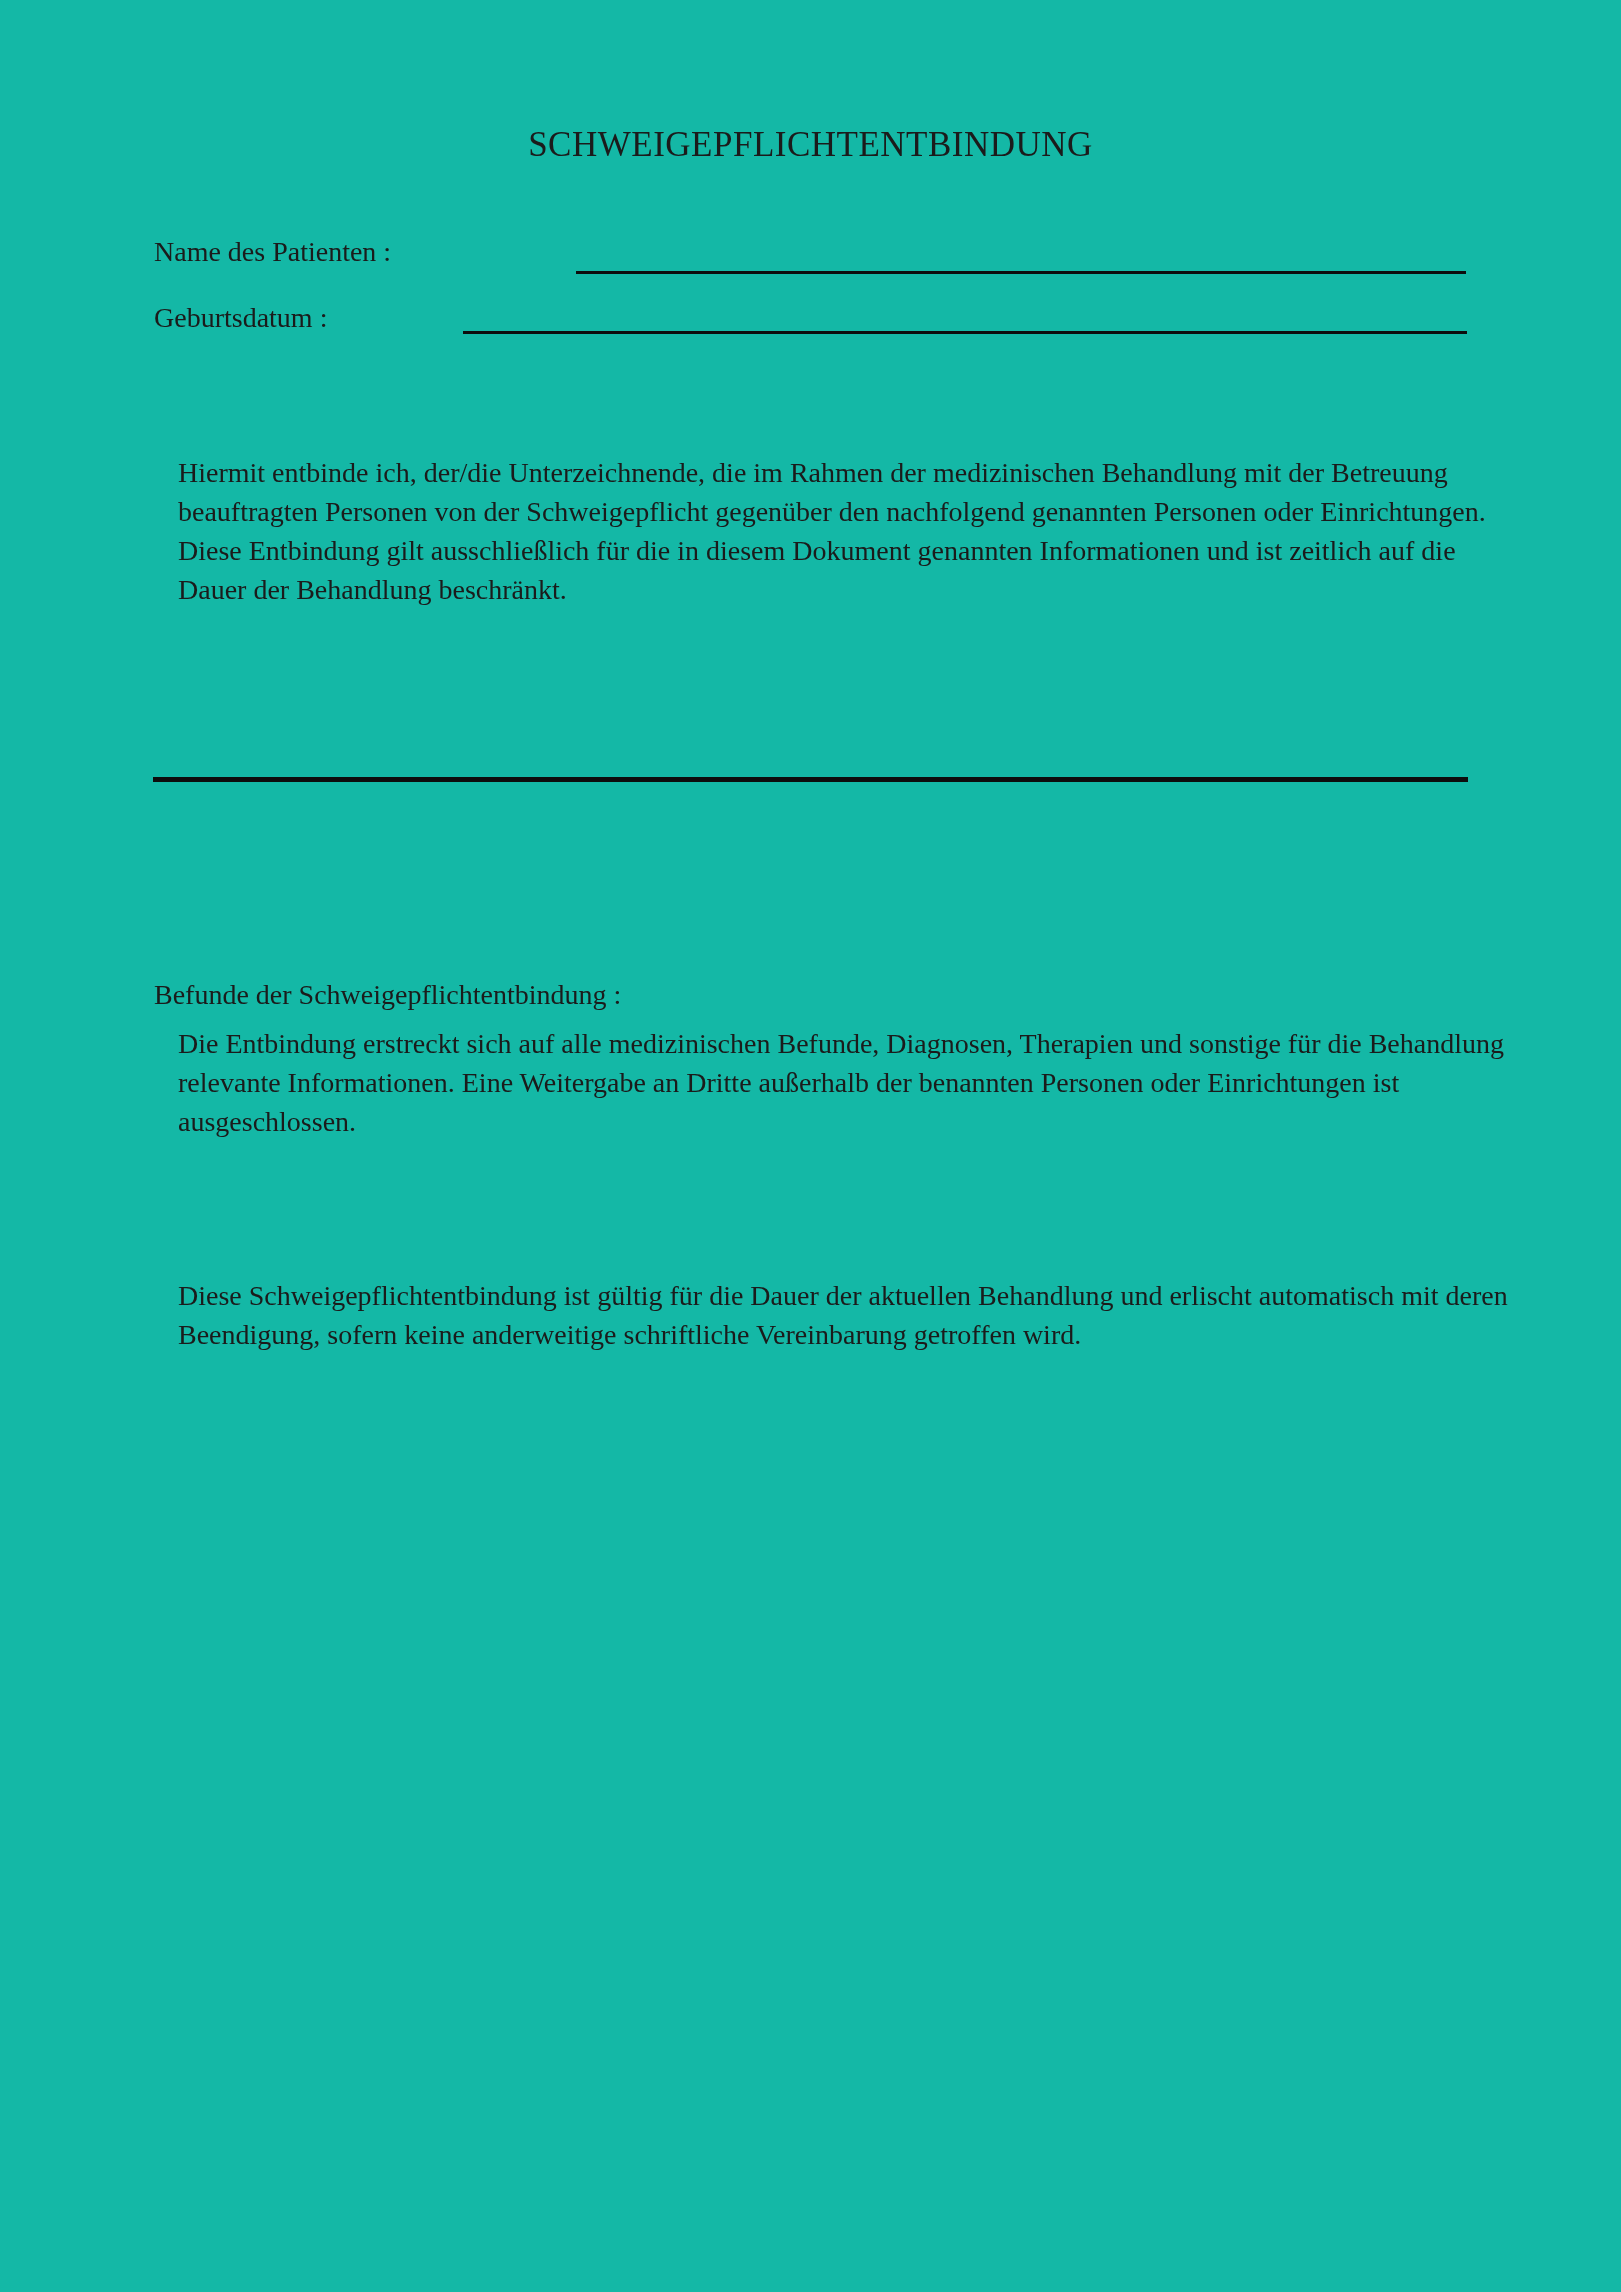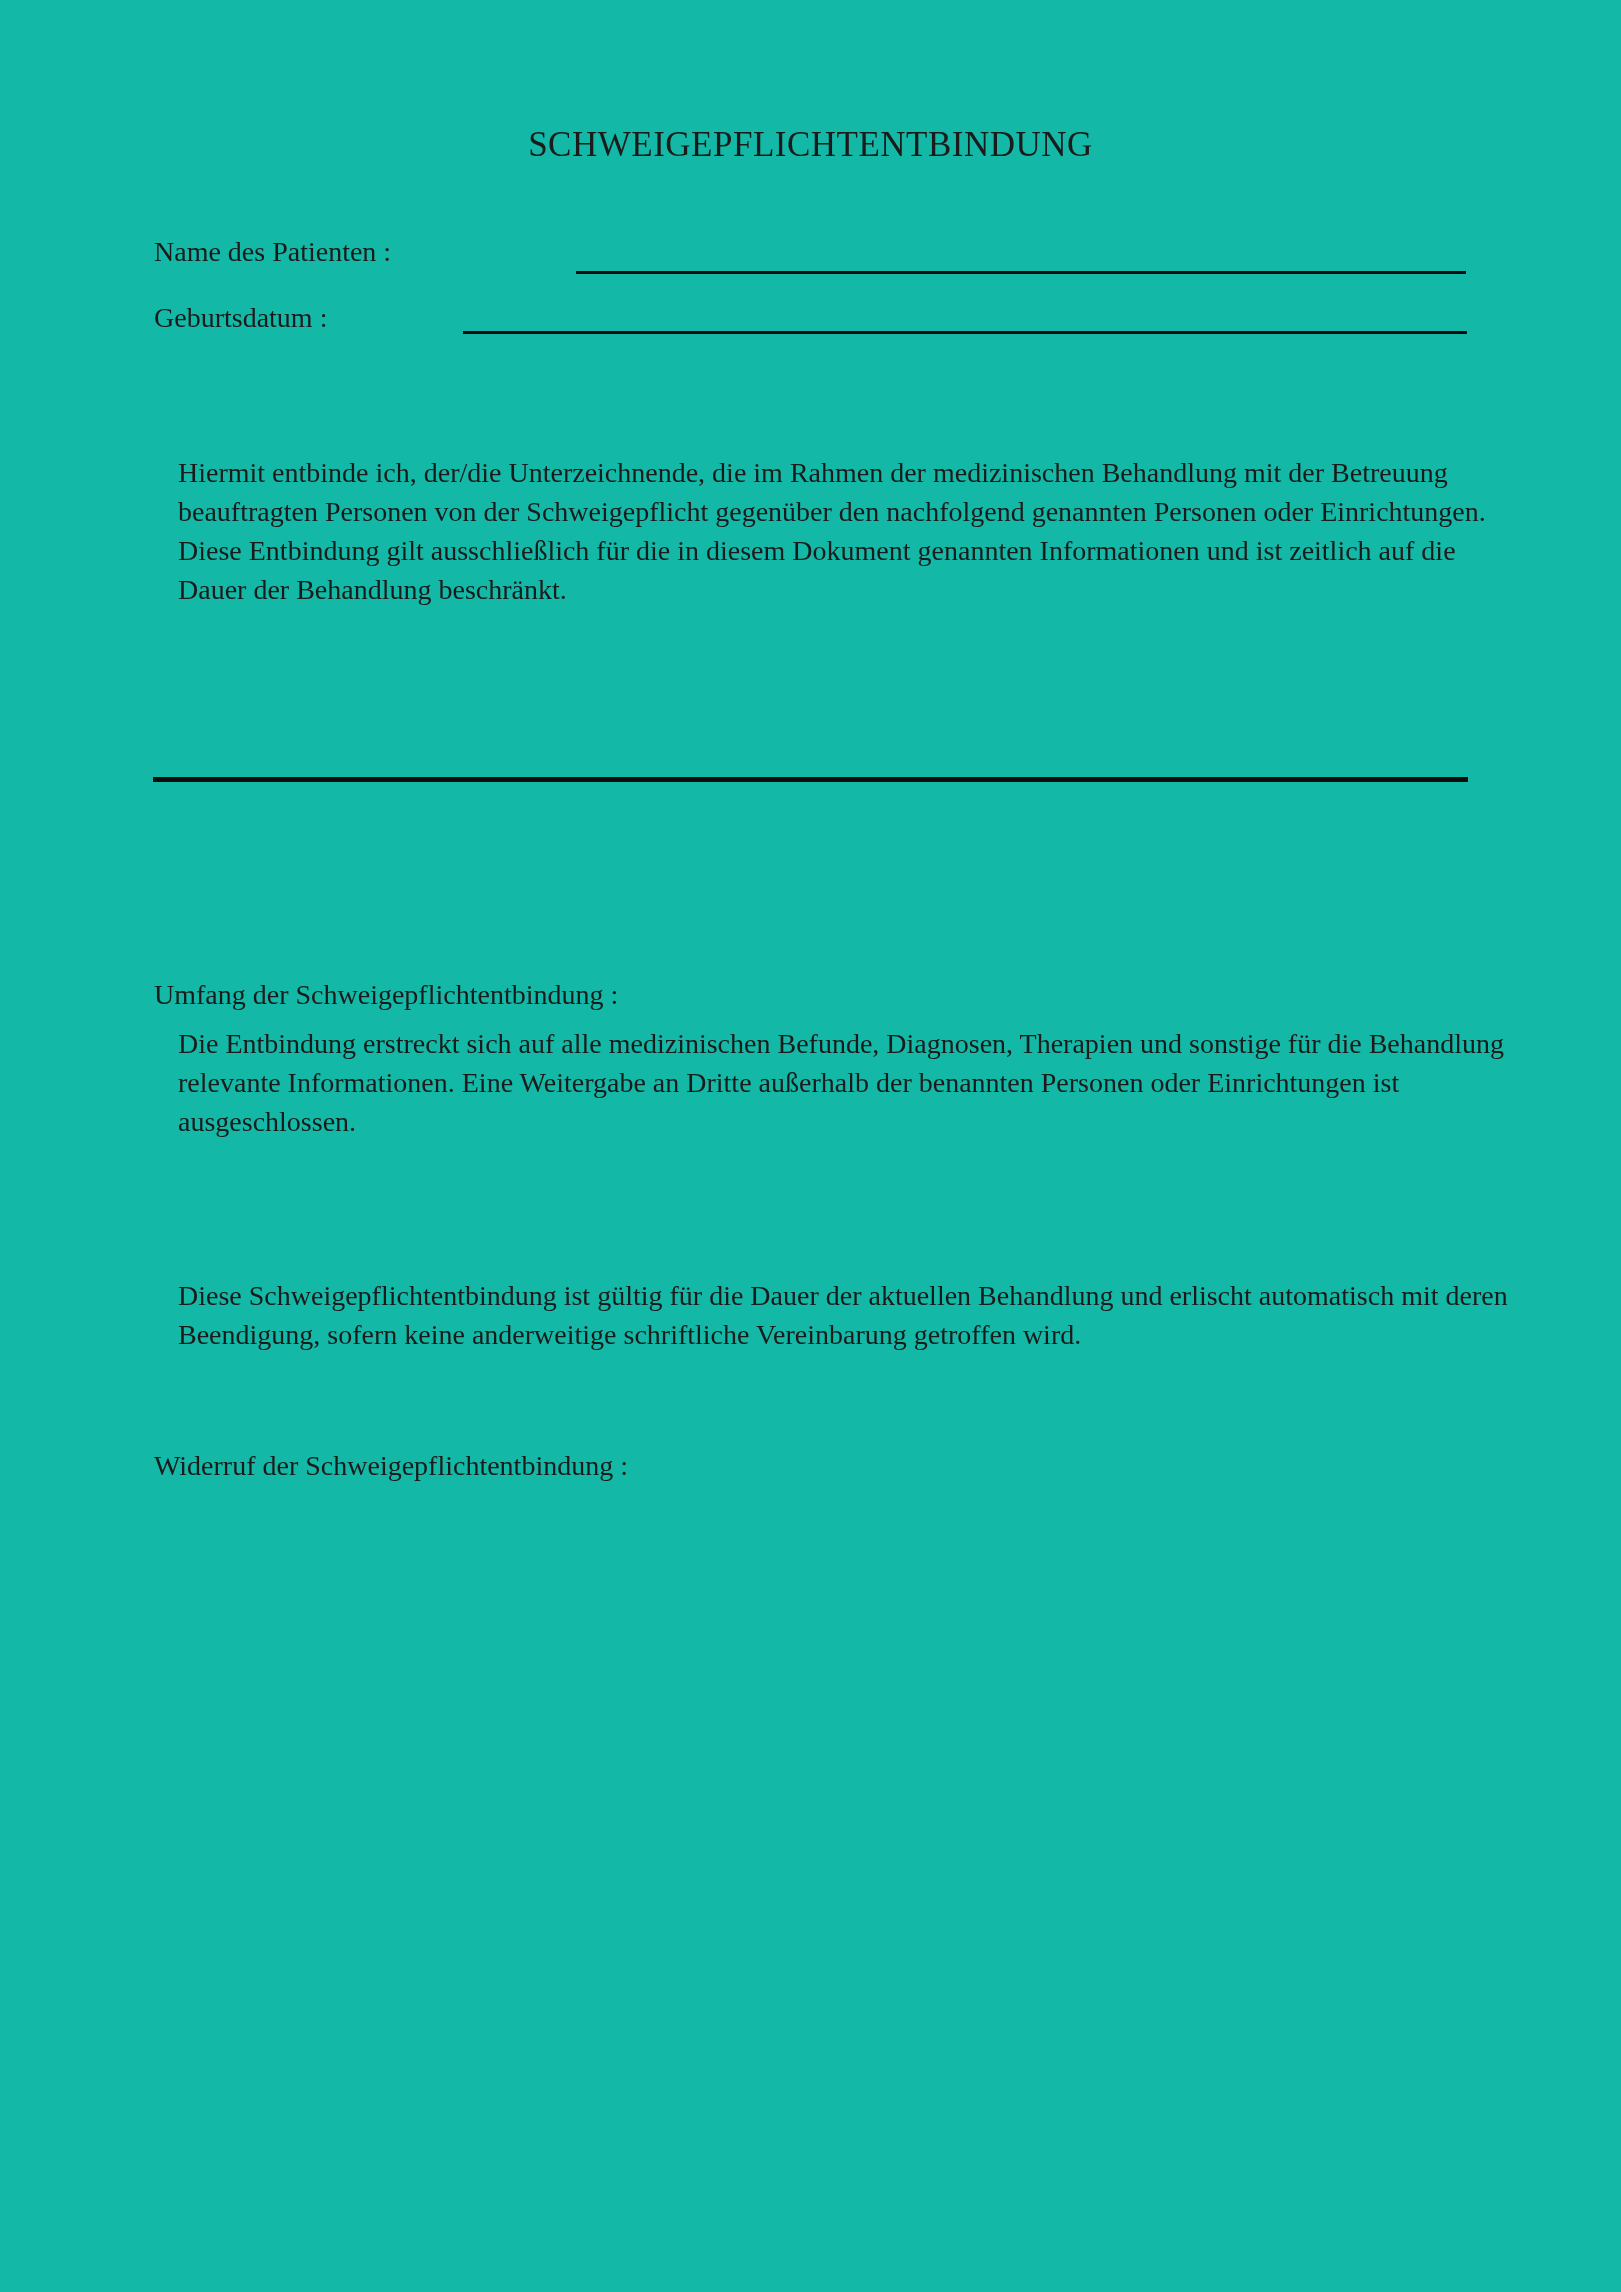--- a/index.html
+++ b/index.html
@@ -68,24 +68,23 @@
   <div class="label" style="top:298px">Geburtsdatum :</div>
   <div class="fill-line" style="left:463px; top:331px; width:1004px"></div>
 
   <div class="para" style="top:453px">Hiermit entbinde ich, der/die Unterzeichnende, die im Rahmen der medizinischen Behandlung mit der Betreuung
 beauftragten Personen von der Schweigepflicht gegenüber den nachfolgend genannten Personen oder Einrichtungen.
 Diese Entbindung gilt ausschließlich für die in diesem Dokument genannten Informationen und ist zeitlich auf die
 Dauer der Behandlung beschränkt.</div>
 
   <div class="fill-line thick" style="left:153px; top:777px; width:1315px"></div>
 
-  <div class="heading" style="top:975px">Umfang der Schweigepflichtentbindung :</div>
+  <div class="heading" style="top:975px">Befunde der Schweigepflichtentbindung :</div>
   <div class="para" style="top:1024px">Die Entbindung erstreckt sich auf alle medizinischen Befunde, Diagnosen, Therapien und sonstige für die Behandlung
 relevante Informationen. Eine Weitergabe an Dritte außerhalb der benannten Personen oder Einrichtungen ist
 ausgeschlossen.</div>
 
   <div class="para" style="top:1276px">Diese Schweigepflichtentbindung ist gültig für die Dauer der aktuellen Behandlung und erlischt automatisch mit deren
 Beendigung, sofern keine anderweitige schriftliche Vereinbarung getroffen wird.</div>
 
-  <div class="heading" style="top:1446px">Widerruf der Schweigepflichtentbindung :</div>
 
 </div>
 
 
 </body></html>

